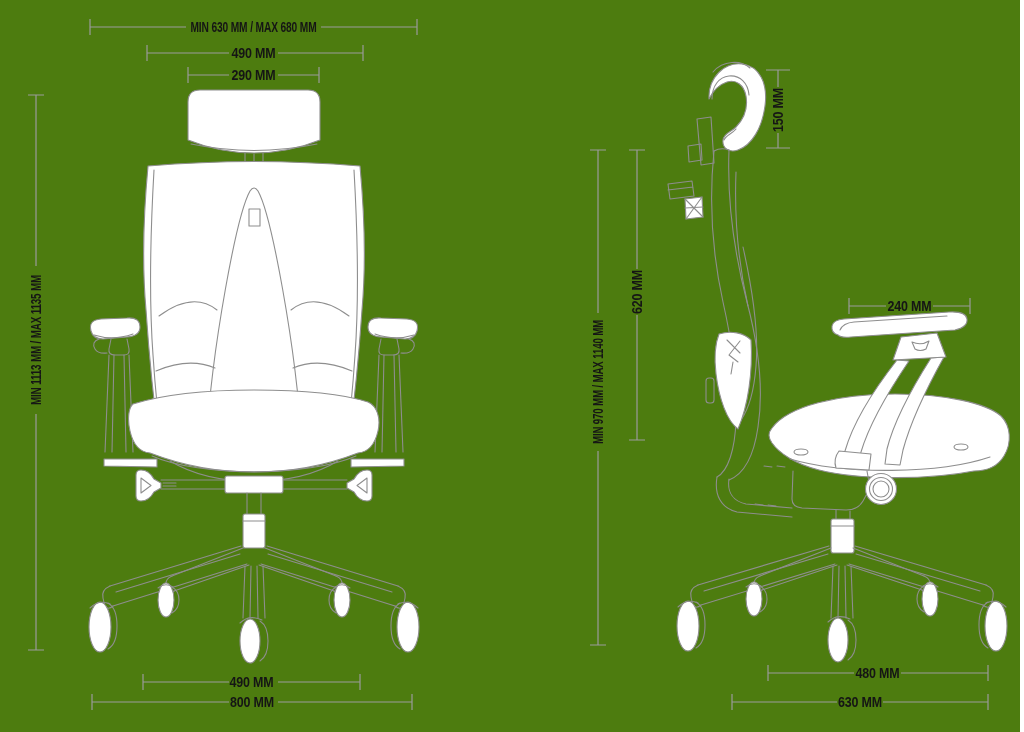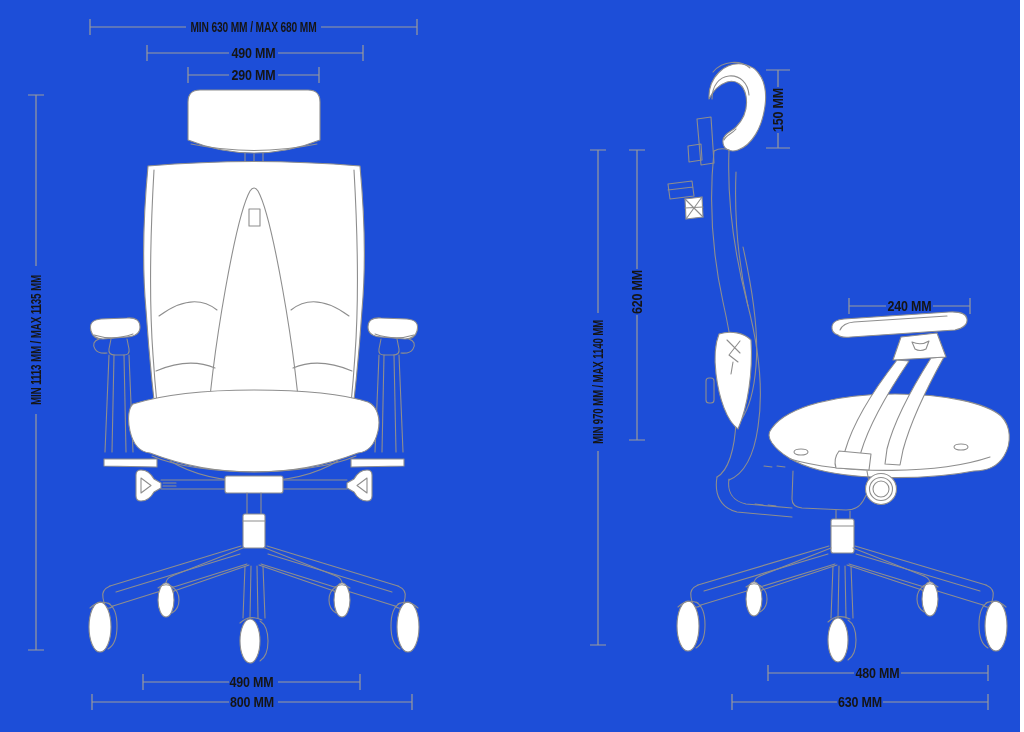--- a/index.html
+++ b/index.html
@@ -1,16 +1,16 @@
 <!DOCTYPE html>
 <html><head>
 <meta charset="utf-8">
 <style>
   html,body{margin:0;padding:0;background:#ffffff;}
-  .page{position:relative;width:1020px;height:732px;background:#1d4ed8;overflow:hidden;}
+  .page{position:relative;width:1020px;height:732px;background:#4d7c0f;overflow:hidden;}
   svg{display:block;}
   .s  {stroke:#8e8e8e;stroke-width:1.1;fill:none;stroke-linecap:round;stroke-linejoin:round;}
   .sf {stroke:#8e8e8e;stroke-width:1.1;fill:#ffffff;stroke-linejoin:round;}
   .d  {stroke:#9b9b9b;stroke-width:1.2;fill:none;stroke-linecap:butt;}
   .dim-label{font-family:"Liberation Sans",sans-serif;font-weight:bold;font-size:14.5px;
              fill:#151515;letter-spacing:-0.2px;}
 </style>
 </head>
 <body>
 

